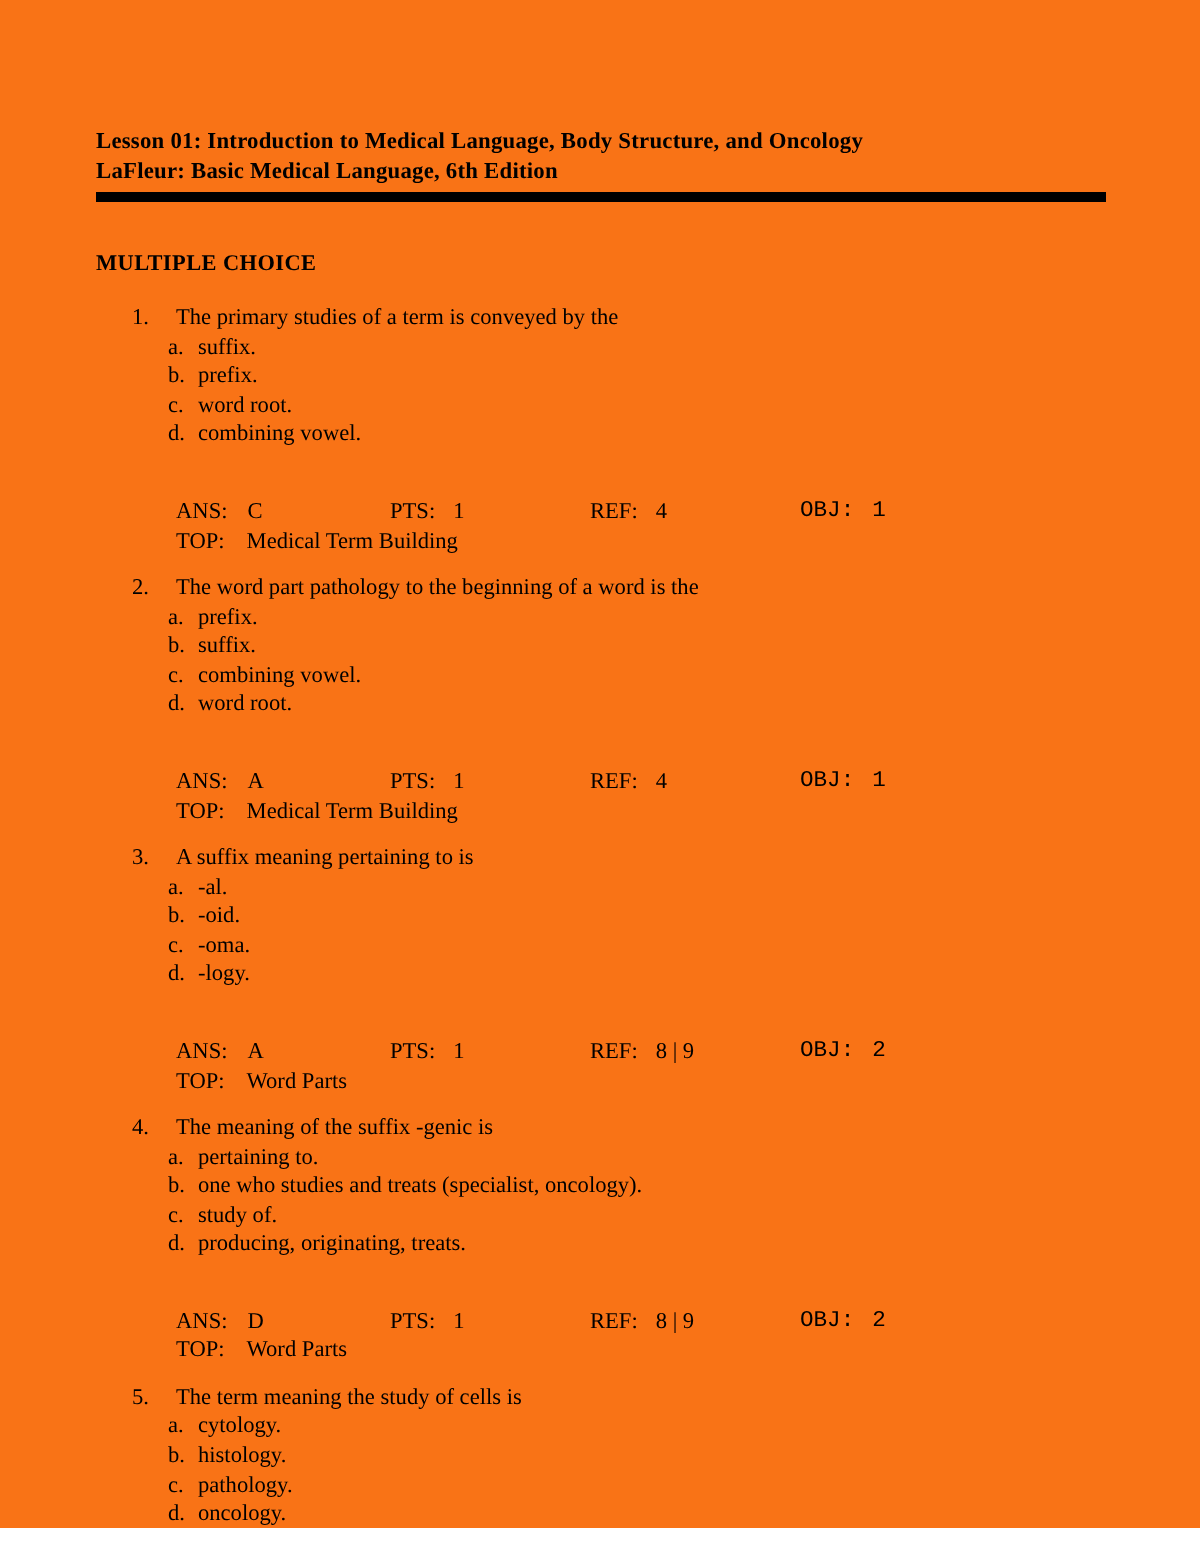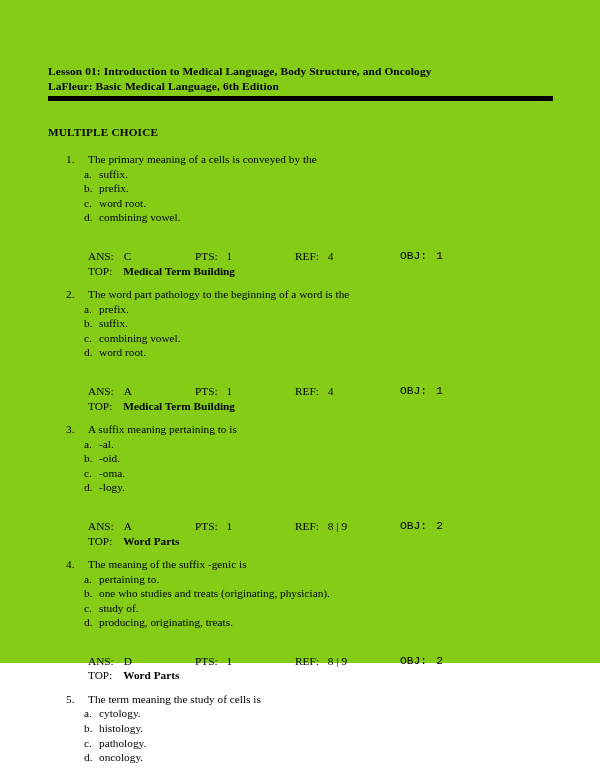--- a/index.html
+++ b/index.html
@@ -14,22 +14,22 @@
     font-family: "Liberation Serif", "DejaVu Serif", serif;
     color: #000000;
     overflow: hidden;
     position: relative;
   }
   .page {
     position: absolute;
     top: 0;
     left: 0;
     width: 600px;
-    height: 663px;
-    background: #84cc16;
+    height: 764px;
+    background: #f97316;
   }
   
   .header-block {
     position: absolute;
     left: 48px;
     top: 64px;
     width: 506px;
   }
   .header-line {
     font-weight: bold;
@@ -122,41 +122,41 @@
   }
   .m-value {
     display: inline-block;
     margin-left: 10px;
   }
   .col-ans  { left: 88px; }
   .col-pts  { left: 195px; }
   .col-ref  { left: 295px; }
   .col-obj  { left: 400px; font-family: Liberation Mono, monospace; }
   .col-top  { left: 88px; }
-  .col-top .m-value { margin-left: 11px; font-weight: bold; }
+  .col-top .m-value { margin-left: 11px; }
   .col-pts .m-value,
   .col-ref .m-value,
   .col-obj .m-value { margin-left: 9px; }
 </style>
 </head>
 <body>
 
 <div class="page">
 
   <div class="header-block">
     <div class="header-line">Lesson 01: Introduction to Medical Language, Body Structure, and Oncology</div>
     <div class="header-line">LaFleur: Basic Medical Language, 6th Edition</div>
     <div class="header-rule"></div>
   </div>
 
   <div class="section-heading">MULTIPLE CHOICE</div>
 
   <div class="questions">
       <div class="question">
-        <div class="q-stem"><span class="q-num">1.</span><span>The primary meaning of a cells is conveyed by the</span></div>
+        <div class="q-stem"><span class="q-num">1.</span><span>The primary studies of a term is conveyed by the</span></div>
         <ul class="options">
           <li class="option"><span class="opt-letter">a.</span><span>suffix.</span></li>
           <li class="option"><span class="opt-letter">b.</span><span>prefix.</span></li>
           <li class="option"><span class="opt-letter">c.</span><span>word root.</span></li>
           <li class="option"><span class="opt-letter">d.</span><span>combining vowel.</span></li>
         </ul>
         <div class="meta">
           <div class="meta-row">
             <span class="m-cell col-ans"><span class="m-label">ANS:</span><span class="m-value">C</span></span>
             <span class="m-cell col-pts"><span class="m-label">PTS:</span><span class="m-value">1</span></span>
@@ -205,21 +205,21 @@
           </div>
           <div class="meta-row">
             <span class="m-cell col-top"><span class="m-label">TOP:</span><span class="m-value">Word Parts</span></span>
           </div>
         </div>
       </div>
       <div class="question">
         <div class="q-stem"><span class="q-num">4.</span><span>The meaning of the suffix -genic is</span></div>
         <ul class="options">
           <li class="option"><span class="opt-letter">a.</span><span>pertaining to.</span></li>
-          <li class="option"><span class="opt-letter">b.</span><span>one who studies and treats (originating, physician).</span></li>
+          <li class="option"><span class="opt-letter">b.</span><span>one who studies and treats (specialist, oncology).</span></li>
           <li class="option"><span class="opt-letter">c.</span><span>study of.</span></li>
           <li class="option"><span class="opt-letter">d.</span><span>producing, originating, treats.</span></li>
         </ul>
         <div class="meta">
           <div class="meta-row">
             <span class="m-cell col-ans"><span class="m-label">ANS:</span><span class="m-value">D</span></span>
             <span class="m-cell col-pts"><span class="m-label">PTS:</span><span class="m-value">1</span></span>
             <span class="m-cell col-ref"><span class="m-label">REF:</span><span class="m-value">8 | 9</span></span>
             <span class="m-cell col-obj"><span class="m-label">OBJ:</span><span class="m-value">2</span></span>
           </div>

